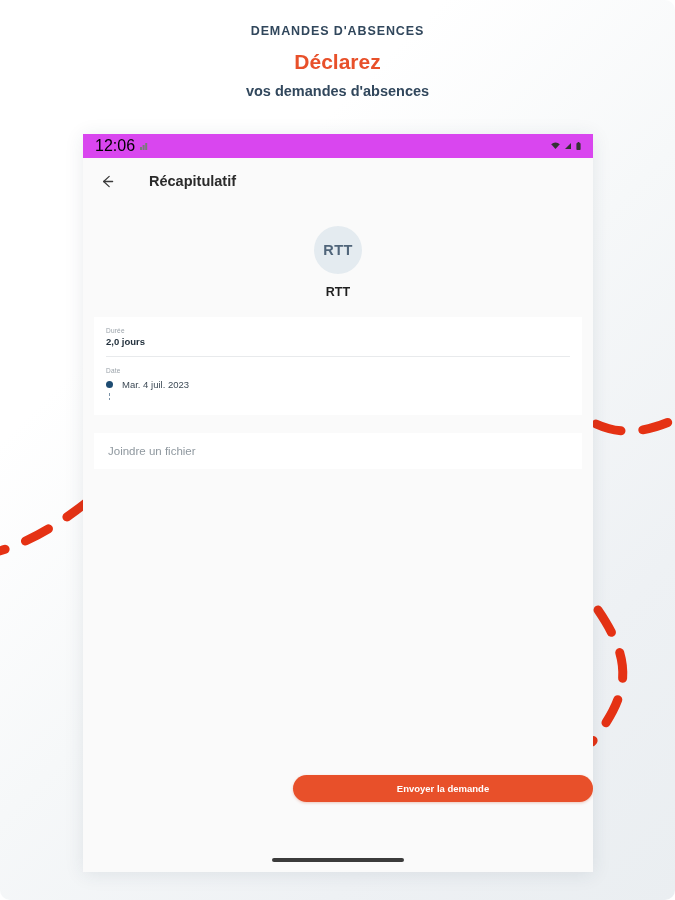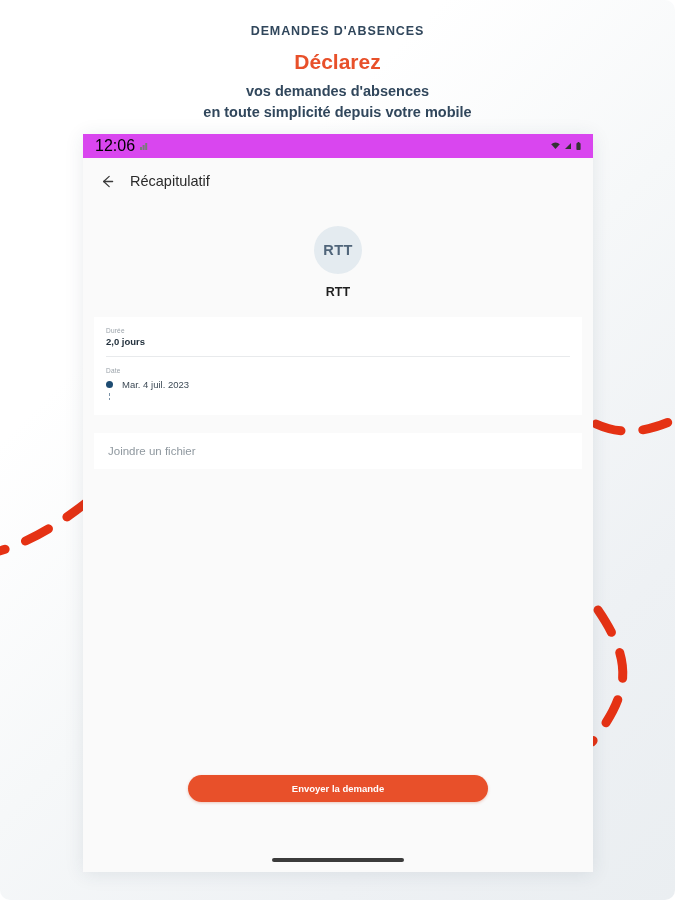--- a/index.html
+++ b/index.html
@@ -93,22 +93,23 @@
     flex: 0 0 46px;
     display: flex;
     align-items: center;
     gap: 14px;
     padding: 0 16px;
     background: #fafafa;
   }
   .back-icon { width: 17px; height: 17px; display: block; }
   .appbar-title {
     font-size: 14.5px;
-    font-weight: 400;
+    font-weight: 700;
     color: #2a2a2a;
+    margin-left: 19px;
   }
 
   
   .screen-body {
     flex: 1 1 auto;
     position: relative;
     background: #fafafa;
     overflow: hidden;
   }
 
@@ -198,21 +199,21 @@
     color: #8f989f;
   }
 
   
   .submit-wrap {
     position: absolute;
     left: 0;
     bottom: 46px;
     width: 100%;
     display: flex;
-    justify-content: center;
+    justify-content: flex-end;
   }
   .submit-btn {
     width: 300px;
     height: 27px;
     border: none;
     border-radius: 14px;
     background: #e8502a;
     color: #ffffff;
     font-family: "Liberation Sans", sans-serif;
     font-size: 9.5px;
@@ -245,21 +246,20 @@
     <path d="M -20 556 C 20 548 55 528 92 498" fill="none" stroke="#e53214" stroke-width="9" stroke-linecap="round" stroke-dasharray="26 22"></path>
     <path d="M 596 424 C 625 437 652 432 690 412" fill="none" stroke="#e53214" stroke-width="9" stroke-linecap="round" stroke-dasharray="26 22"></path>
     <path d="M 598 610 C 632 660 632 692 592 742" fill="none" stroke="#e53214" stroke-width="9" stroke-linecap="round" stroke-dasharray="26 22"></path>
   </svg>
 
   <div class="promo">
     <div class="promo-eyebrow">DEMANDES D'ABSENCES</div>
     <div class="promo-title">Déclarez</div>
     <div class="promo-sub">
       <div>vos demandes d'absences</div>
-      <div>en toute simplicité depuis votre mobile</div>
     </div>
   </div>
 
   <div class="phone">
 
     <div class="statusbar">
       <div class="status-left">
         <span>12:06</span>
         <svg width="9" height="8" viewBox="0 0 9 8">
           <rect x="0" y="5" width="2" height="3" fill="#7a7a7a"></rect>

